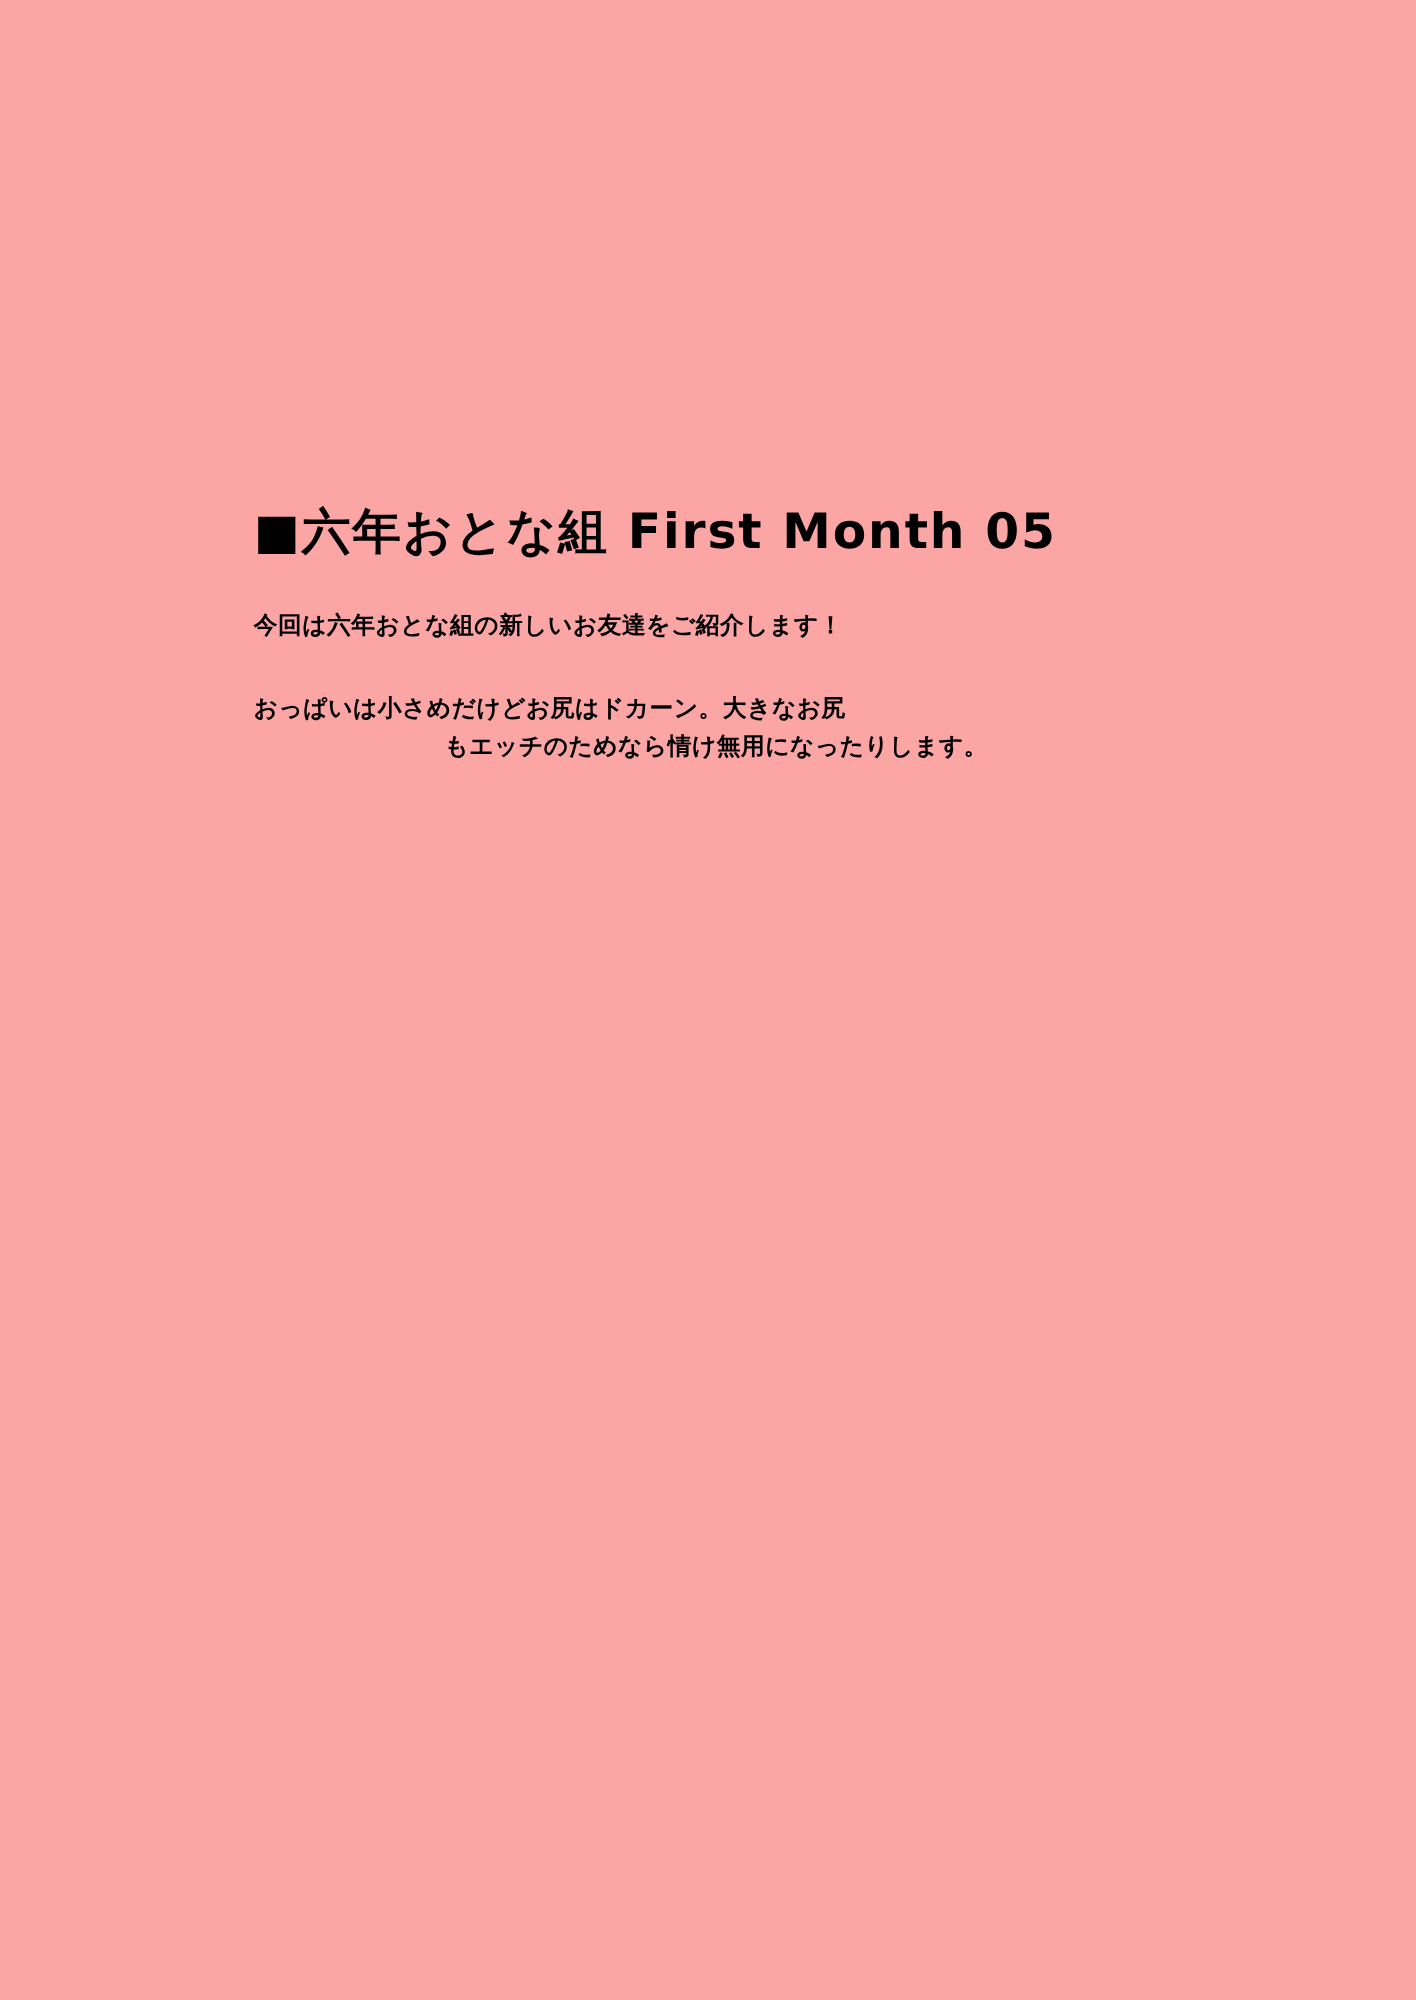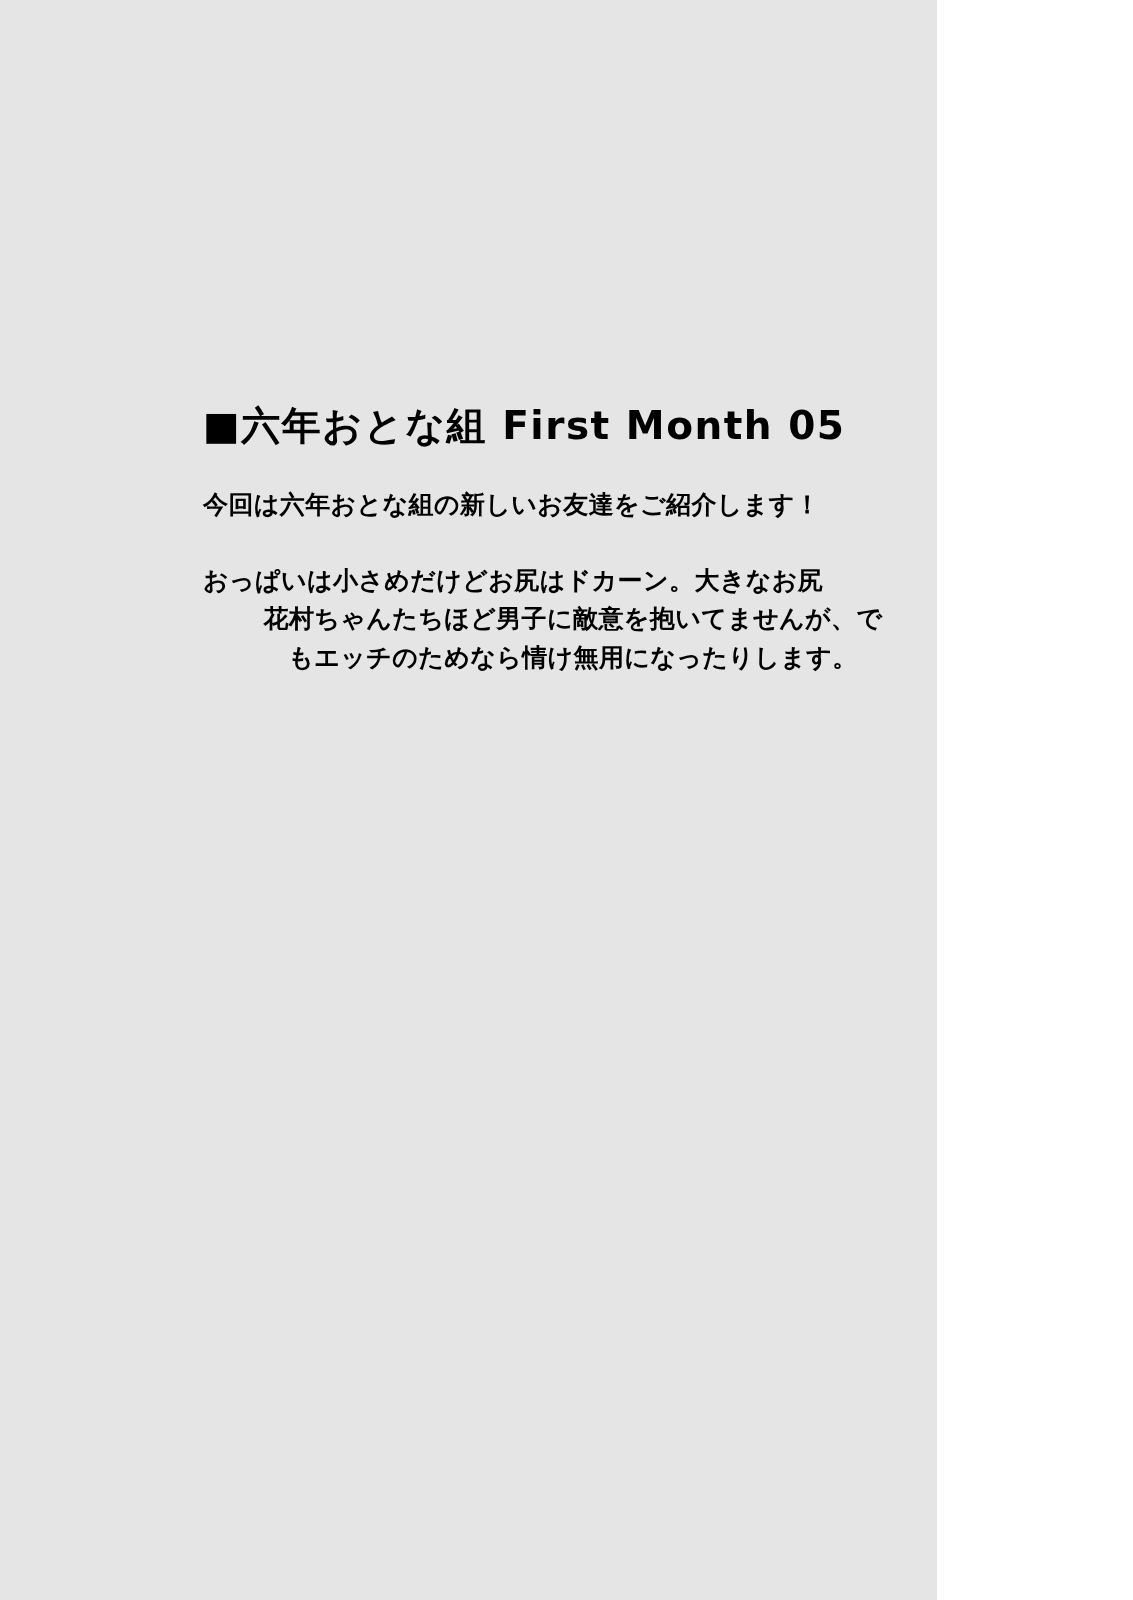--- a/index.html
+++ b/index.html
@@ -13,23 +13,23 @@
     background: #ffffff;
     font-family: "DejaVu Sans", "Liberation Sans", sans-serif;
     color: #000000;
     overflow: hidden;
     position: relative;
   }
   .page {
     position: absolute;
     left: 0;
     top: 0;
-    width: 937px;
+    width: 1133px;
     height: 1600px;
-    background: #e5e5e5;
+    background: #fca5a5;
   }
   .content {
     position: absolute;
     left: 203px;
     top: 404px;
     width: 740px;
   }
   .doc-title {
     font-family: "DejaVu Sans", "Liberation Sans", sans-serif;
     font-size: 39px;
@@ -37,21 +37,21 @@
     letter-spacing: 1.5px;
     line-height: 1.15;
     margin: 0 0 0 0;
     white-space: nowrap;
     color: #000000;
   }
   .block {
     margin-top: 42px;
   }
   .para {
-    font-size: 25px;
+    font-size: 19px;
     font-weight: bold;
     line-height: 1.45;
     letter-spacing: 0.4px;
     margin: 0;
     color: #000000;
     white-space: nowrap;
   }
   .para + .para {
     margin-top: 2px;
     text-align: center;
@@ -70,20 +70,19 @@
   <div class="content">
 
     <h1 class="doc-title">■六年おとな組 First Month 05</h1>
 
     <div class="block gap-medium">
       <p class="para">今回は六年おとな組の新しいお友達をご紹介します！</p>
     </div>
 
     <div class="block gap-large">
       <p class="para">おっぱいは小さめだけどお尻はドカーン。大きなお尻</p>
-      <p class="para">花村ちゃんたちほど男子に敵意を抱いてませんが、で</p>
       <p class="para">もエッチのためなら情け無用になったりします。</p>
     </div>
 
 
 
   </div>
 </div>
 
 </body></html>

